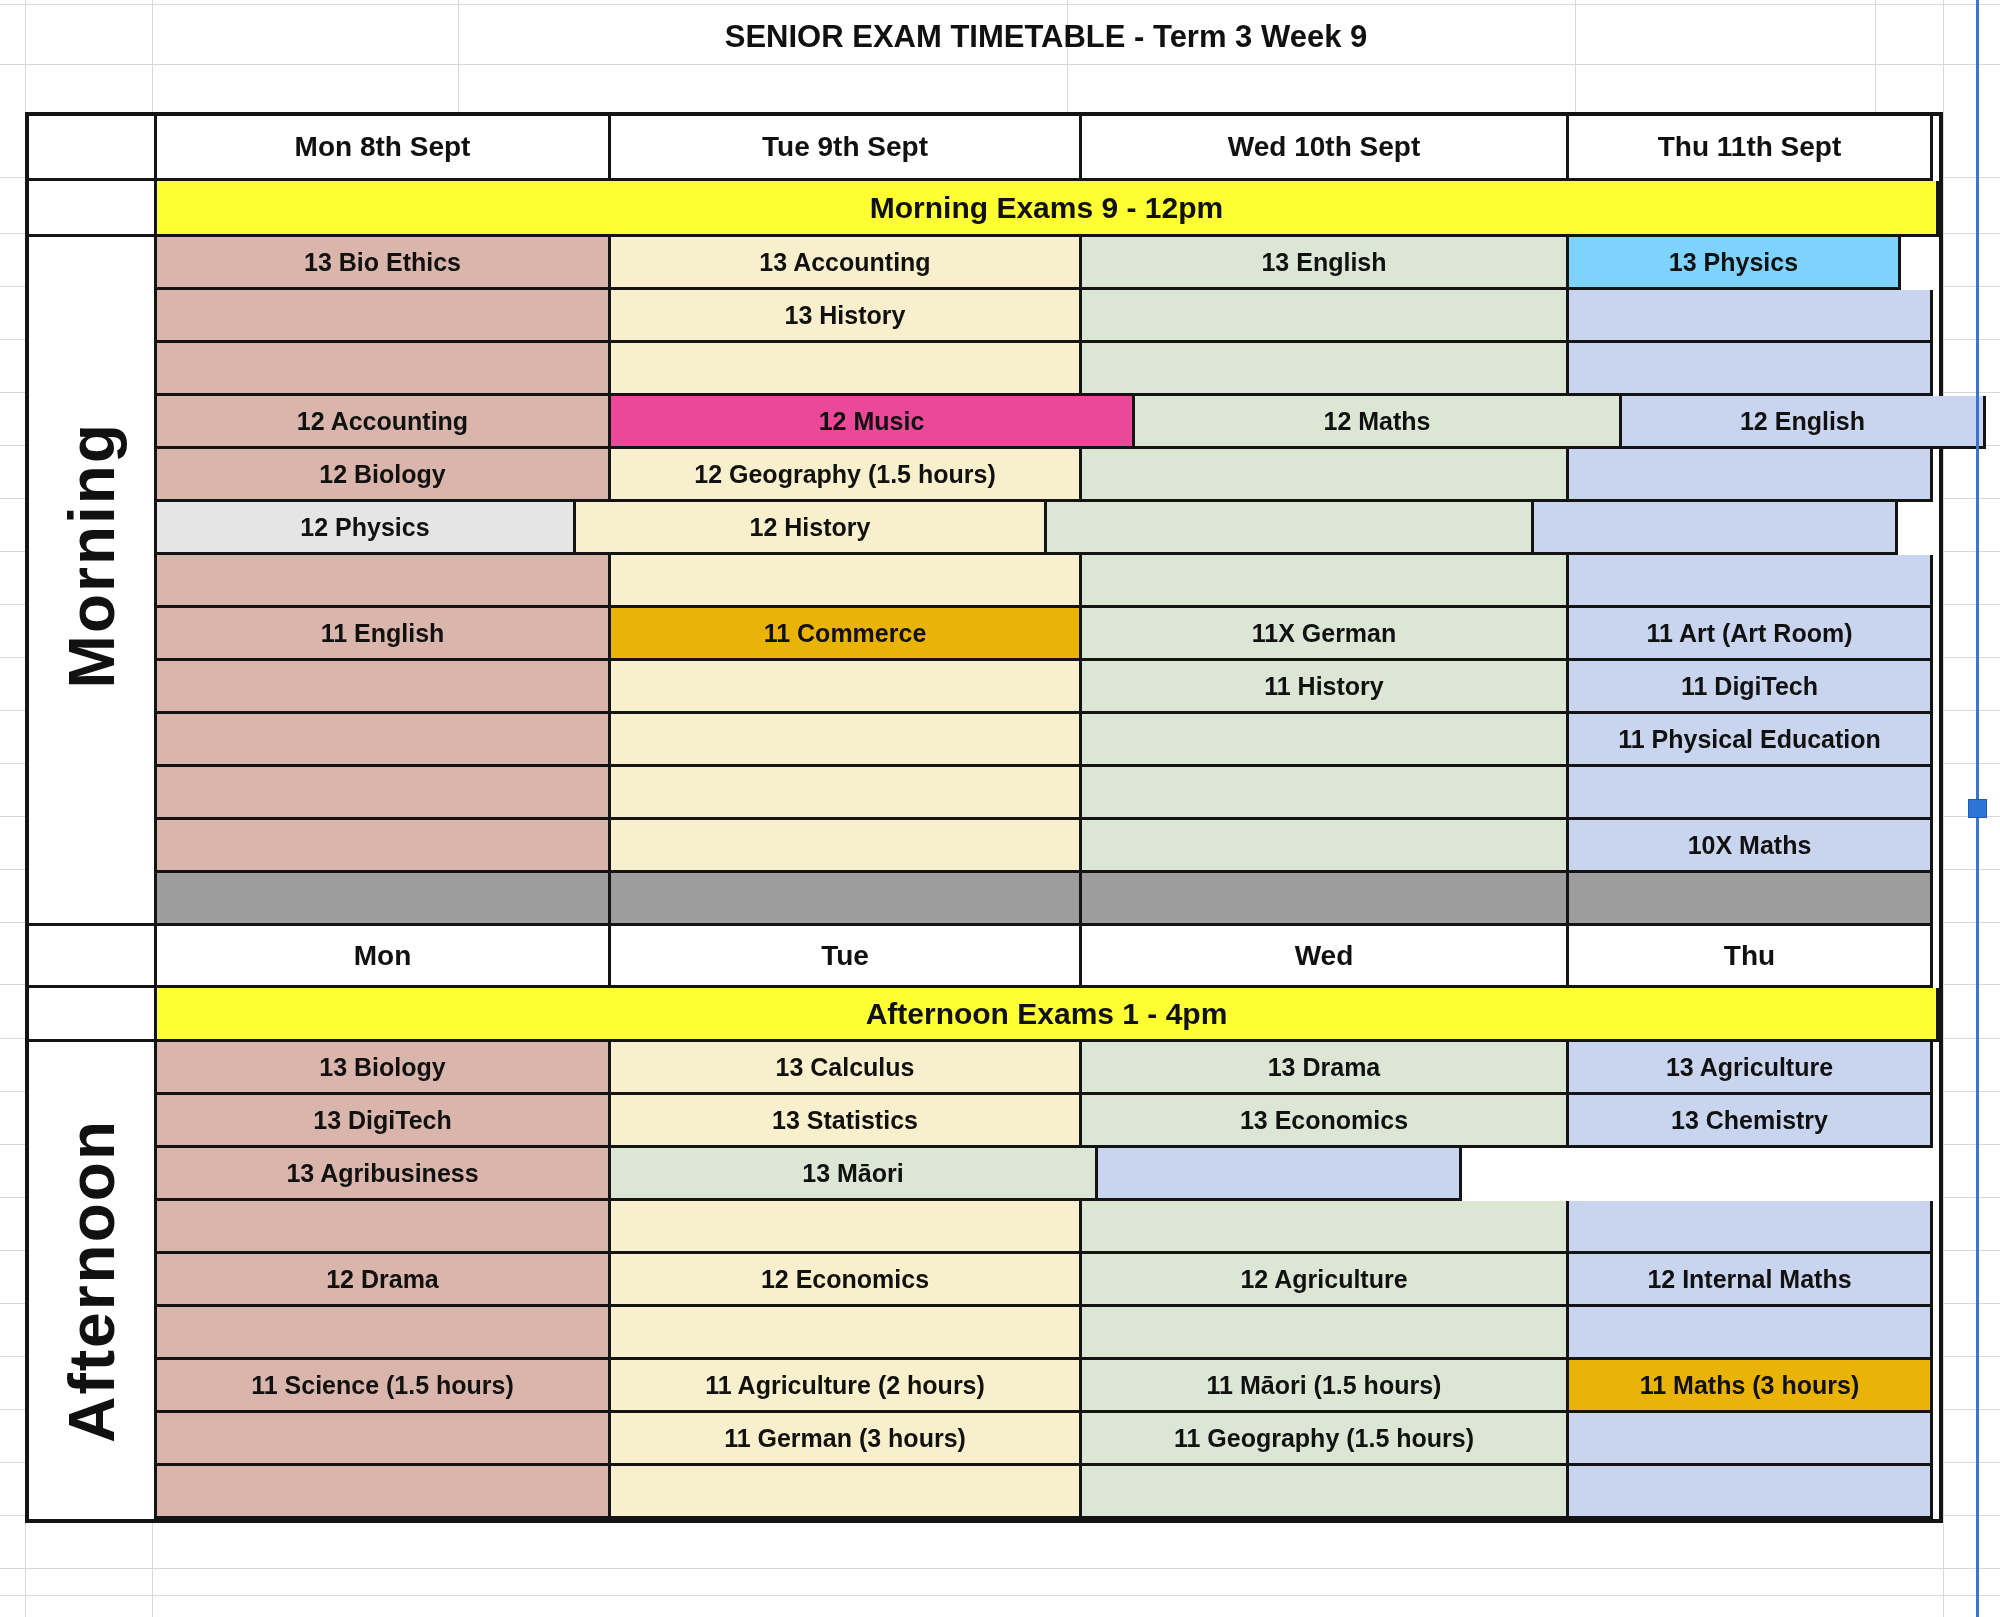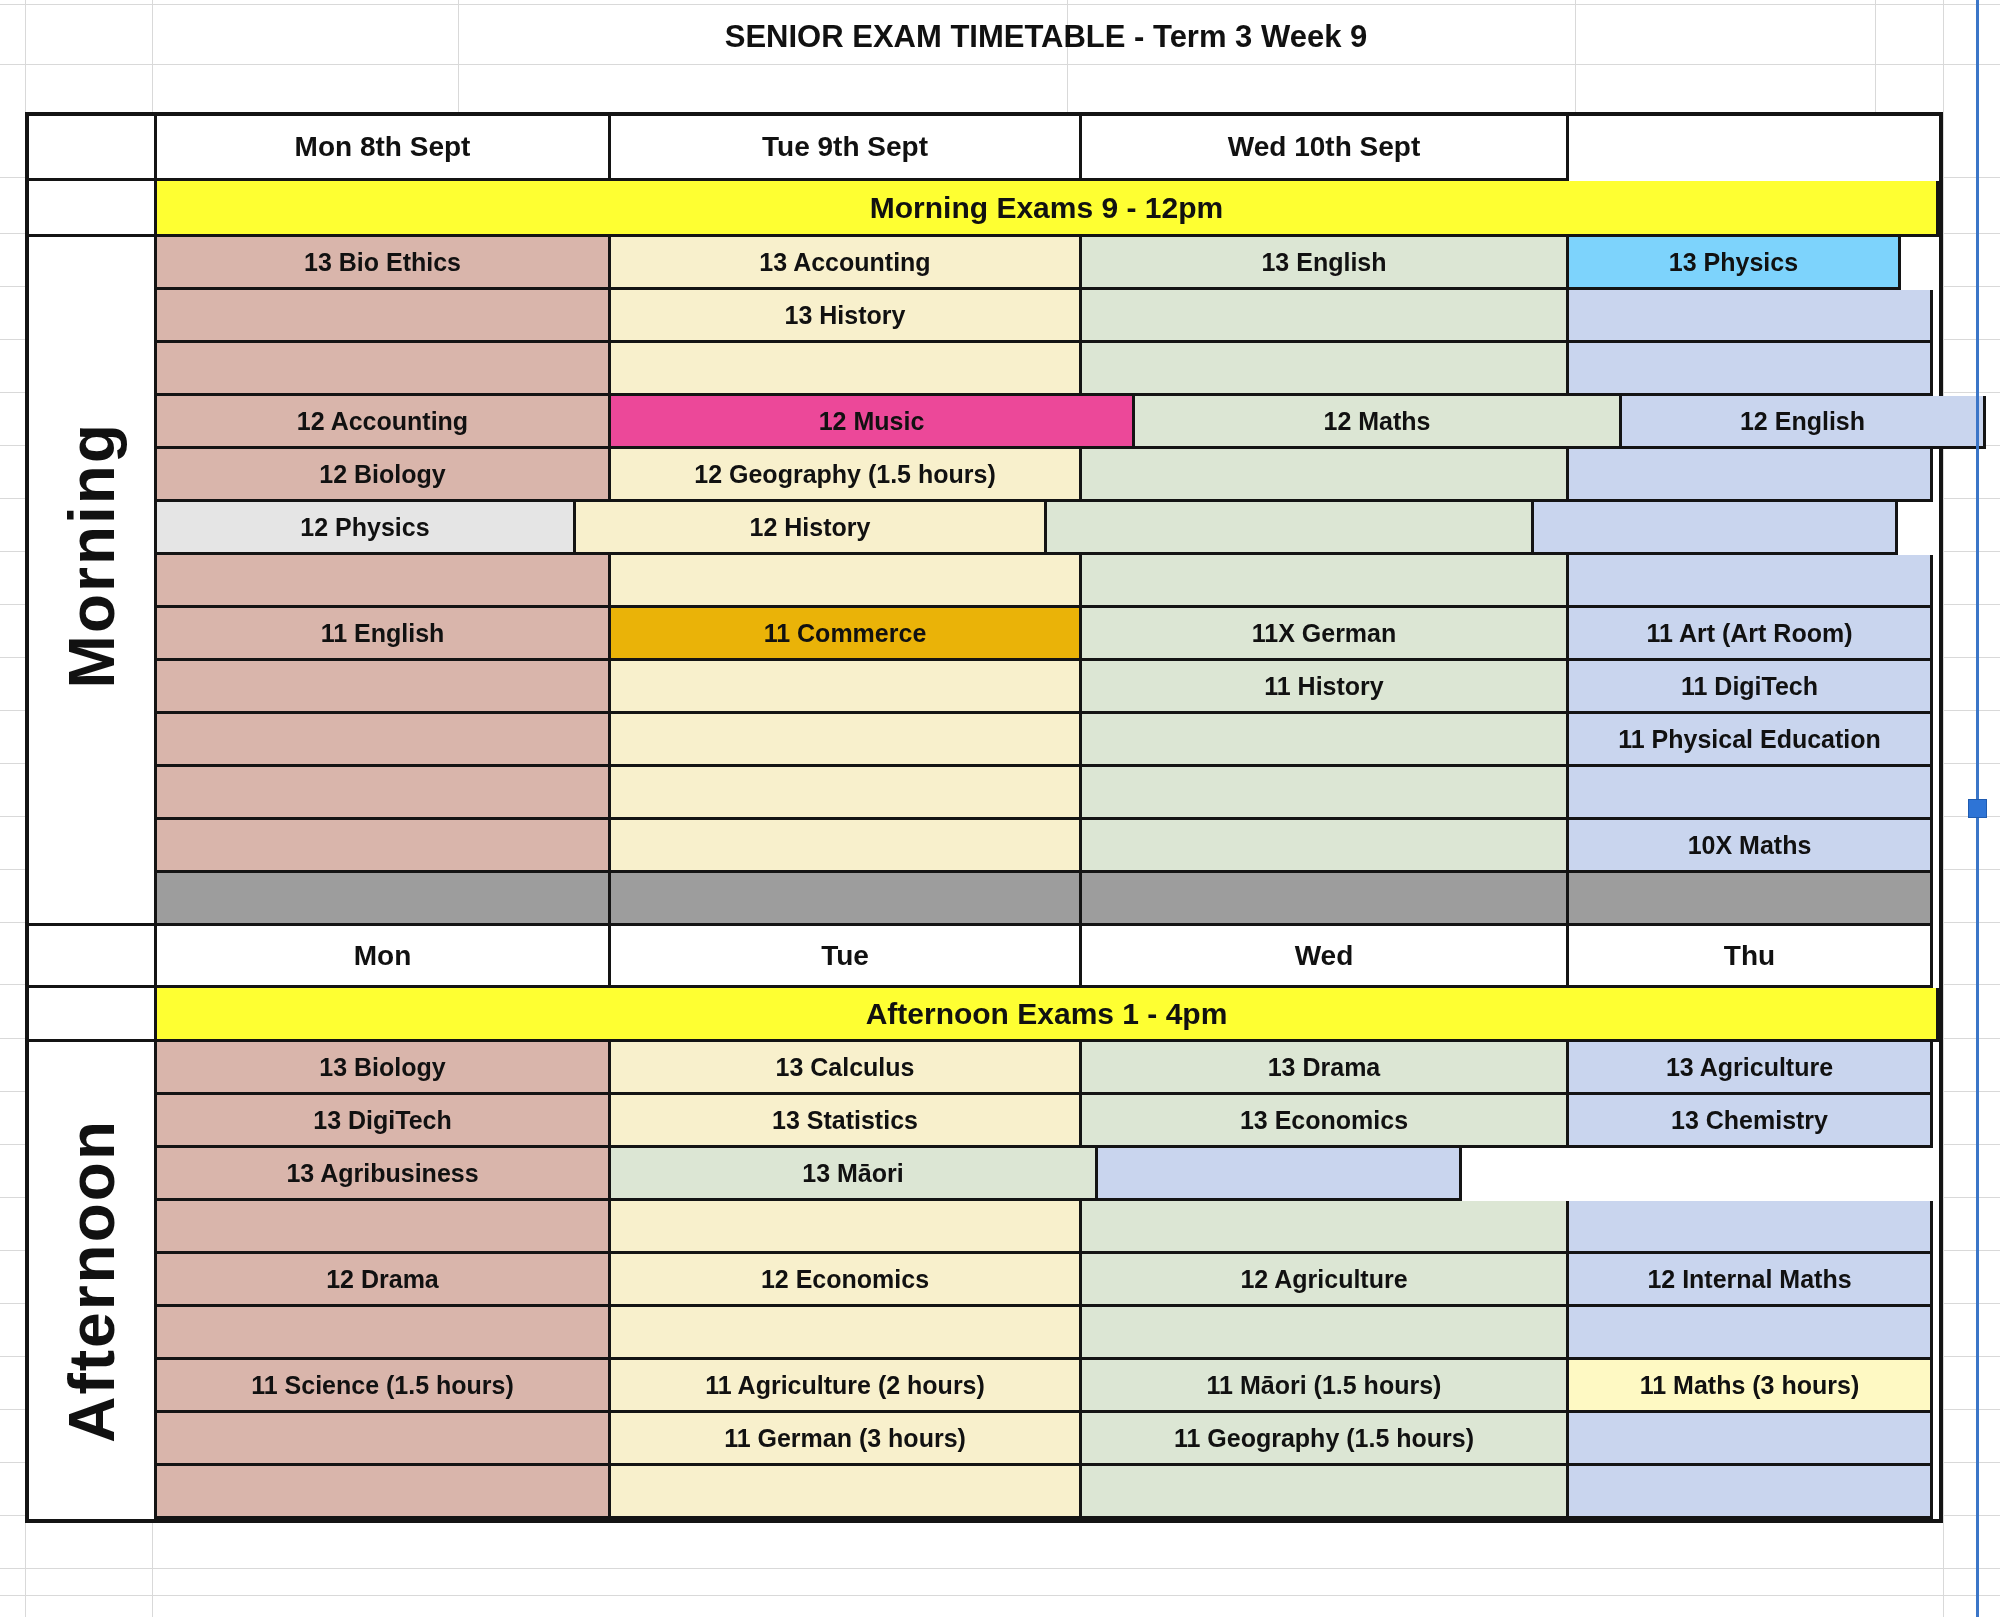--- a/index.html
+++ b/index.html
@@ -75,20 +75,21 @@
       <div class="gl" style="left:1875px;top:0px;width:1px;height:112px"></div>
       <div class="gl" style="left:1943px;top:0px;width:1px;height:1617px"></div>
     </div>
   <div class="sheet-title">SENIOR EXAM TIMETABLE - Term 3 Week 9</div>
   <div class="ttable" id="ttable">
       <div class="trow" style="height:65px">
         <div class="cell labelcell"></div>
         <div class="cell hcell" style="width:454px">Mon 8th Sept</div>
         <div class="cell hcell" style="width:471px">Tue 9th Sept</div>
         <div class="cell hcell" style="width:487px">Wed 10th Sept</div>
+        <div class="cell hcell" style="width:364px">Thu 11th Sept</div>
       </div>
       <div class="trow" style="height:56px">
         <div class="cell labelcell"></div>
         <div class="cell banner">Morning Exams 9 - 12pm</div>
       </div>
       <div class="tband">
         <div class="labelmerge">
           <span class="vlabel">Morning</span>
         </div>
         <div class="bgrid">
@@ -221,21 +222,21 @@
           <div class="trow" style="height:53px">
             <div class="cell dcell" style="width:454px;background:#d9b5ab"></div>
             <div class="cell dcell" style="width:471px;background:#f8f0cc"></div>
             <div class="cell dcell" style="width:487px;background:#dce6d4"></div>
             <div class="cell dcell" style="width:364px;background:#c9d5ee"></div>
           </div>
           <div class="trow" style="height:53px">
             <div class="cell dcell" style="width:454px;background:#d9b5ab">11 Science (1.5 hours)</div>
             <div class="cell dcell" style="width:471px;background:#f8f0cc">11 Agriculture (2 hours)</div>
             <div class="cell dcell" style="width:487px;background:#dce6d4">11 Māori (1.5 hours)</div>
-            <div class="cell dcell" style="width:364px;background:#fef9c3">11 Maths (3 hours)</div>
+            <div class="cell dcell" style="width:364px;background:#eab308">11 Maths (3 hours)</div>
           </div>
           <div class="trow" style="height:53px">
             <div class="cell dcell" style="width:454px;background:#d9b5ab"></div>
             <div class="cell dcell" style="width:471px;background:#f8f0cc">11 German (3 hours)</div>
             <div class="cell dcell" style="width:487px;background:#dce6d4">11 Geography (1.5 hours)</div>
             <div class="cell dcell" style="width:364px;background:#c9d5ee"></div>
           </div>
           <div class="trow" style="height:53px">
             <div class="cell dcell" style="width:454px;background:#d9b5ab"></div>
             <div class="cell dcell" style="width:471px;background:#f8f0cc"></div>

